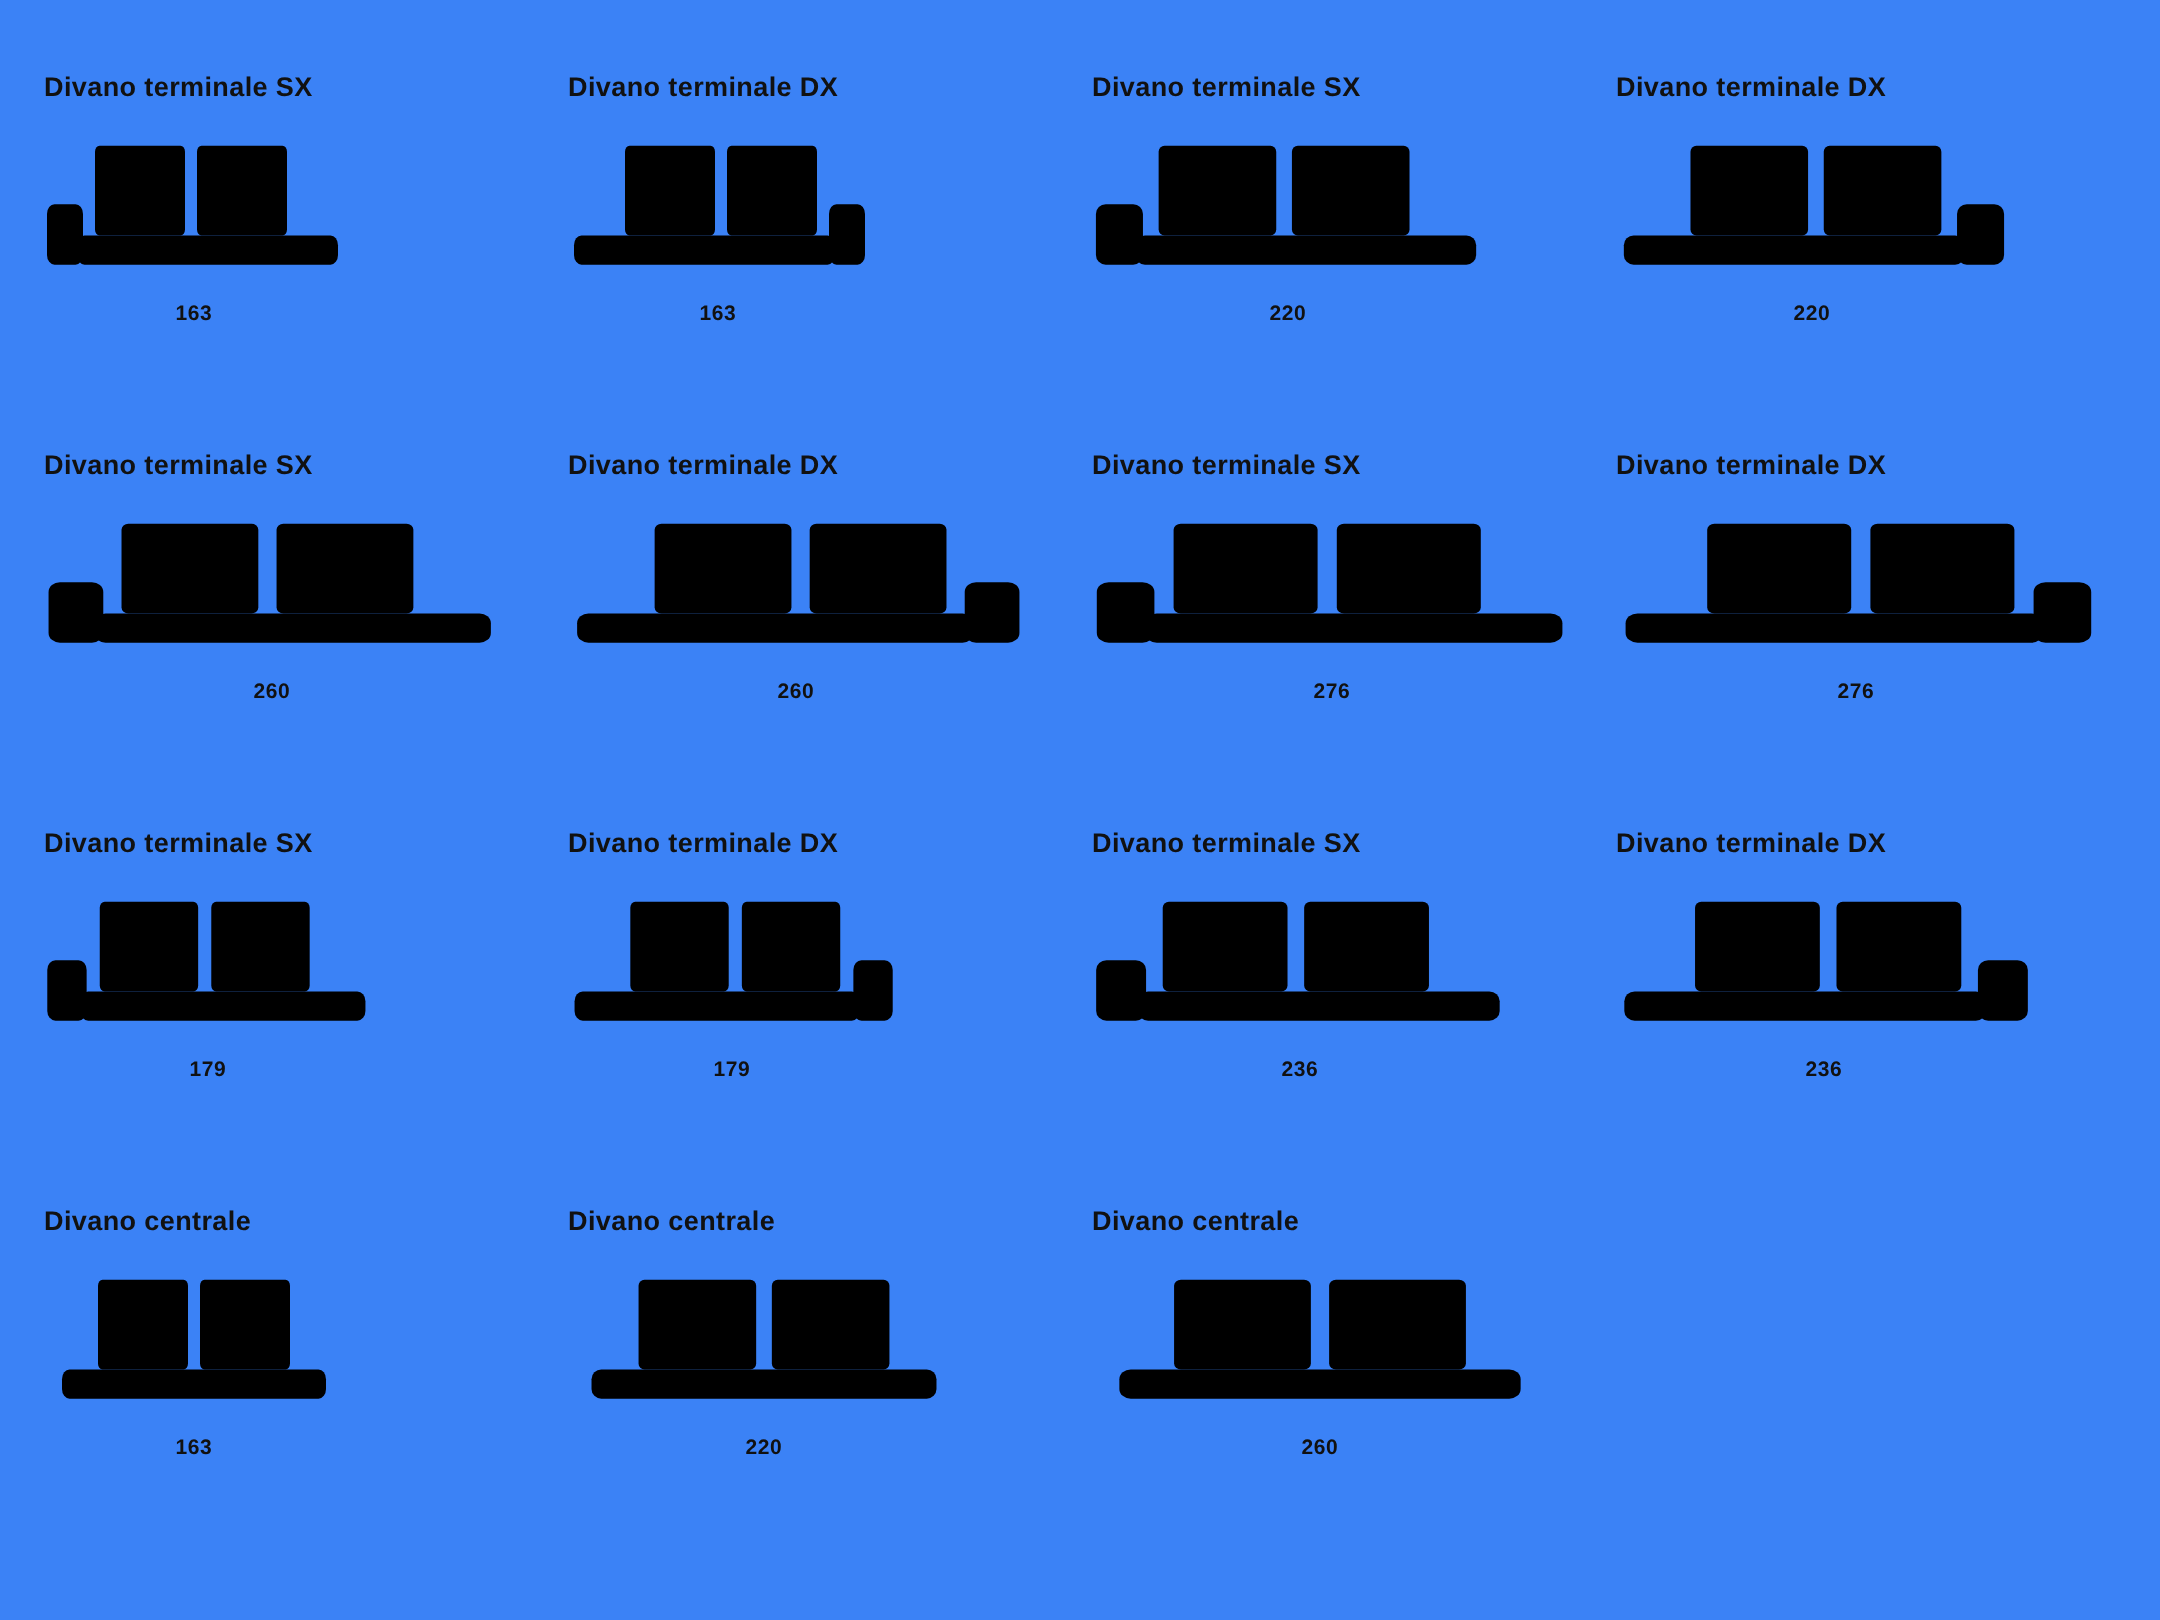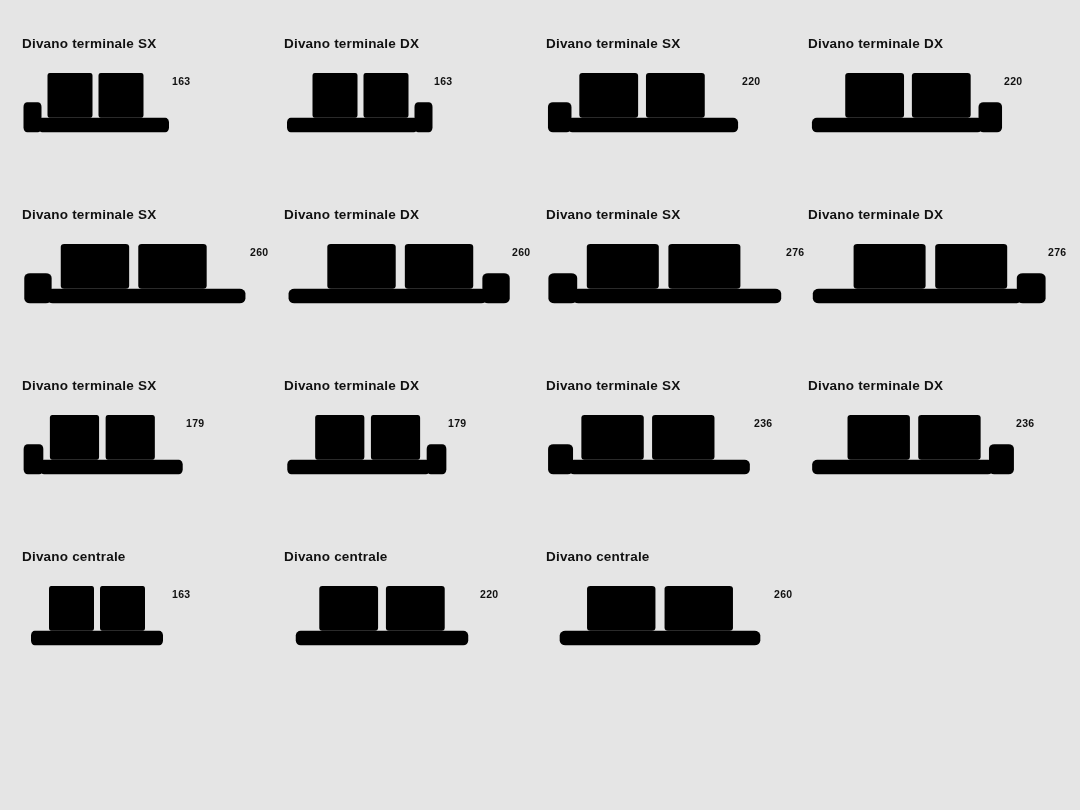--- a/index.html
+++ b/index.html
@@ -3,37 +3,37 @@
 <meta charset="utf-8">
 <style>
   * { box-sizing: border-box; }
   html, body { margin: 0; padding: 0; background: #ffffff; }
   .sheet {
     width: 1080px;
     height: 810px;
     padding: 36px 20px 0 22px;
     font-family: "Liberation Sans", sans-serif;
     color: #111;
-    background: #e5e5e5;
+    background: #3b82f6;
     overflow: hidden;
   }
   .grid {
     display: grid;
     grid-template-columns: repeat(4, 262px);
     row-gap: 62px;
   }
   .cell { display: flex; flex-direction: column; align-items: flex-start; }
   .label {
     font-size: 13.5px;
     font-weight: 600;
     letter-spacing: .2px;
     margin-bottom: 18px;
     white-space: nowrap;
   }
-  .fig { display: flex; flex-direction: row; align-items: flex-start; }
+  .fig { display: flex; flex-direction: column; align-items: center; }
   svg.sofa { height: 76px; display: block; }
   svg.sofa * { vector-effect: non-scaling-stroke; }
   .w163 { width: 150px; }
   .w179 { width: 164px; }
   .w220 { width: 196px; }
   .w236 { width: 208px; }
   .w260 { width: 228px; }
   .w276 { width: 240px; }
   .dim {
     font-size: 10.5px;

